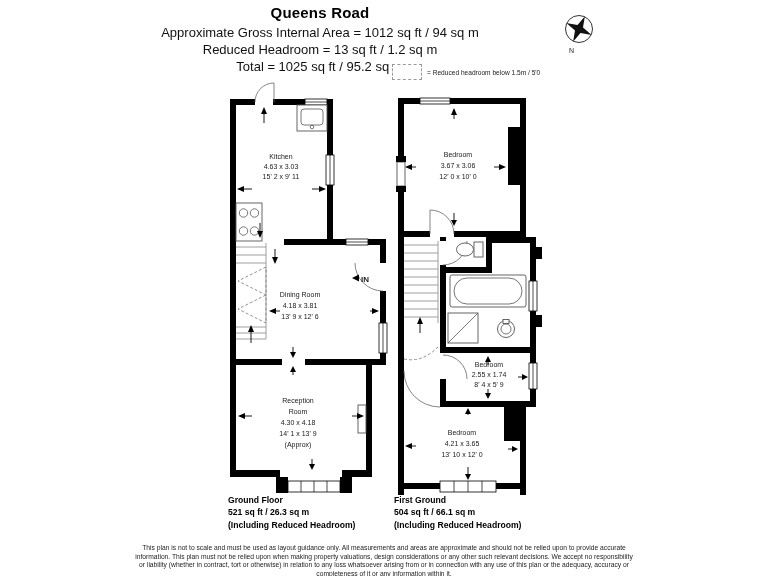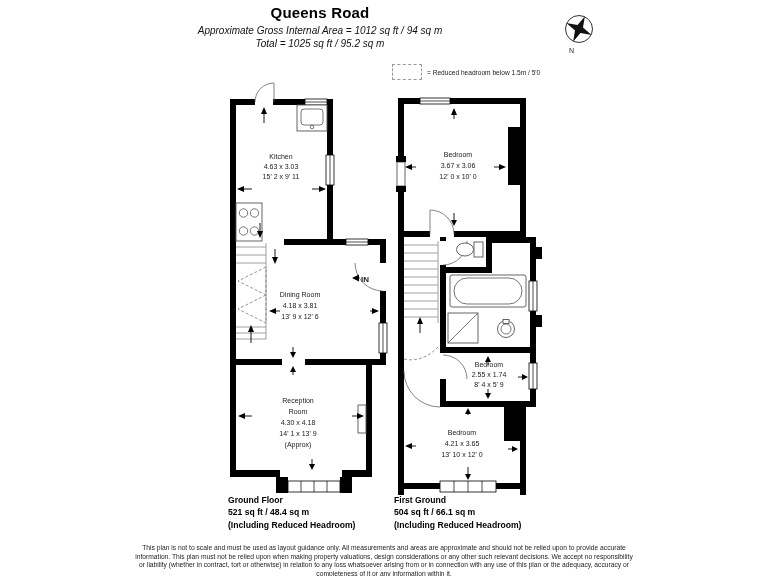--- a/index.html
+++ b/index.html
@@ -1,19 +1,19 @@
 <!DOCTYPE html>
 <html><head>
 <meta charset="utf-8">
 <style>
   html,body{margin:0;padding:0;background:#fff;}
   body{width:768px;height:576px;position:relative;font-family:"Liberation Sans",sans-serif;color:#000;overflow:hidden;}
   .header{position:absolute;top:4px;left:0;width:640px;text-align:center;}
   .title{font-size:15px;font-weight:bold;margin:0 0 3px 0;letter-spacing:.2px;}
-  .sub{font-size:10px;line-height:1.32;color:#111;font-style:italic;}
+  .sub{font-size:13px;line-height:1.32;color:#111;}
   .compass{position:absolute;left:556px;top:8px;}
   .legend{position:absolute;left:392px;top:64px;display:flex;align-items:center;}
   .legend-box{width:28px;height:14px;border:1px dashed #999;background:#fff;}
   .legend-text{font-size:6.6px;color:#222;margin-left:5px;}
   svg.plan{position:absolute;}
   svg .wall{fill:#000;}
   svg text{font-family:"Liberation Sans",sans-serif;font-size:7px;fill:#1a1a1a;}
   svg text.room{text-anchor:middle;}
   svg text.in{font-weight:bold;font-size:8px;}
   .fix{fill:#fff;stroke:#555;stroke-width:0.9;}
@@ -26,20 +26,21 @@
   .dim{stroke:#000;stroke-width:0.9;}
   .floor-label{position:absolute;font-size:8.6px;font-weight:bold;line-height:1.45;white-space:nowrap;}
   .footer{position:absolute;left:134px;top:544px;width:500px;text-align:center;font-size:6.7px;line-height:1.3;color:#222;}
 </style>
 </head>
 <body>
 
 <div class="header">
   <div class="title">Queens Road</div>
   <div class="sub">Approximate Gross Internal Area = 1012 sq ft / 94 sq m</div>
+  <div class="sub">Reduced Headroom = 13 sq ft / 1.2 sq m</div>
   <div class="sub">Total = 1025 sq ft / 95.2 sq m</div>
 </div>
 
 <svg class="compass" width="46" height="48">
   <circle cx="23" cy="21" r="13.5" fill="none" stroke="#333" stroke-width="1"></circle>
   <g transform="rotate(25 23 21)">
     <polygon points="23,7 26,18 37,21 26,24 23,35 20,24 9,21 20,18" fill="#111"></polygon>
   </g>
   <text x="13" y="45" font-size="8" fill="#111">N</text>
 </svg>
@@ -296,21 +297,21 @@
   </g>
   <g>
     <text class="room" x="72" y="364">Bedroom</text>
     <text class="room" x="72" y="375">4.21 x 3.65</text>
     <text class="room" x="72" y="386">13' 10 x 12' 0</text>
   </g>
 </svg>
 
 <div class="floor-label" style="left:228px;top:494px">
   <div>Ground Floor</div>
-  <div>521 sq ft / 48.4 sq m</div>
+  <div>521 sq ft / 26.3 sq m</div>
   <div>(Including Reduced Headroom)</div>
 </div>
 
 <div class="floor-label" style="left:394px;top:494px">
   <div>First Ground</div>
   <div>504 sq ft / 66.1 sq m</div>
   <div>(Including Reduced Headroom)</div>
 </div>
 
 <div class="footer">This plan is not to scale and must be used as layout guidance only. All measurements and areas are approximate and should not be relied upon to provide accurate information. This plan must not be relied upon when making property valuations, design considerations or any other such relevant decisions. We accept no responsibility or liability (whether in contract, tort or otherwise) in relation to any loss whatsoever arising from or in connection with any use of this plan or the adequacy, accuracy or completeness of it or any information within it.</div>

